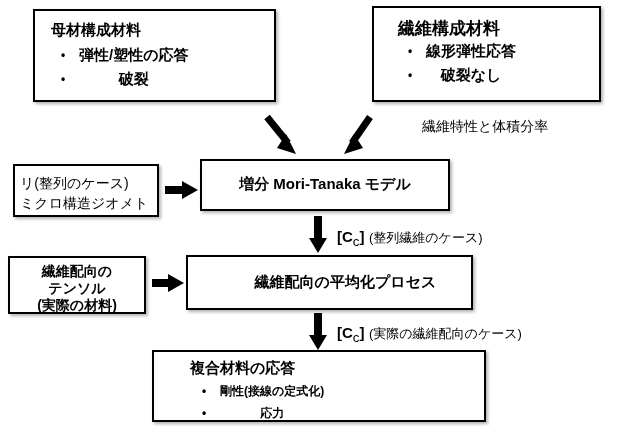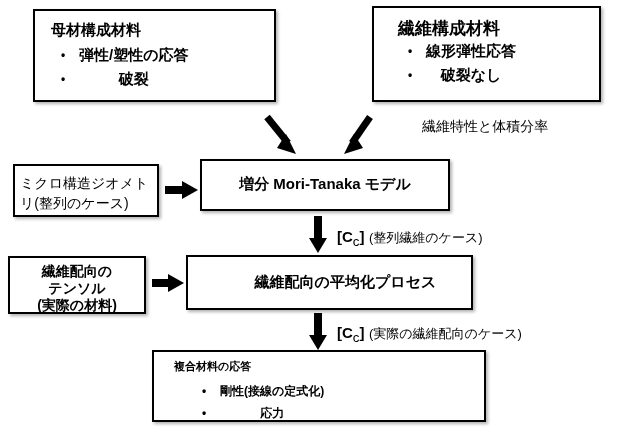--- a/index.html
+++ b/index.html
@@ -117,21 +117,21 @@
   }
   #box-averaging .lines {
     position: absolute;
     left: 0; top: 16px;
     width: 100%;
     text-align: center;
     font-size: 15px;
     font-weight: bold;
     margin-left: 16px;
   }
-  #box-response .box-title { position: absolute; left: 20px; top: 7px; font-size: 11px; }
+  #box-response .box-title { position: absolute; left: 36px; top: 7px; font-size: 15px; }
   #box-response .bullets   { position: absolute; left: 44px; top: 28px; font-size: 12px; line-height: 22px; }
 
   
   #lbl-matrix-props { left: 18px;  top: 118px; font-size: 14px; }
   #lbl-fiber-props  { left: 374px; top: 118px; font-size: 14px; margin-left: 48px; }
 
   #cc-aligned { left: 329px; top: 228px; }
   #cc-real    { left: 329px; top: 324px; }
 </style>
 </head>
@@ -185,22 +185,22 @@
     <ul class="bullets">
       <li>線形弾性応答</li>
       <li>破裂なし</li>
     </ul>
   </div>
 
   <div class="free-label" id="lbl-fiber-props">繊維特性と体積分率</div>
 
   <div class="box" id="box-micro">
     <div class="lines">
+      <div>リ(整列のケース)</div>
       <div>ミクロ構造ジオメト</div>
-      <div>リ(整列のケース)</div>
     </div>
   </div>
 
   <div class="box" id="box-morit">
     <div class="lines">
       <div>増分 Mori-Tanaka モデル</div>
     </div>
   </div>
 
   <div class="cc-label" id="cc-aligned">

